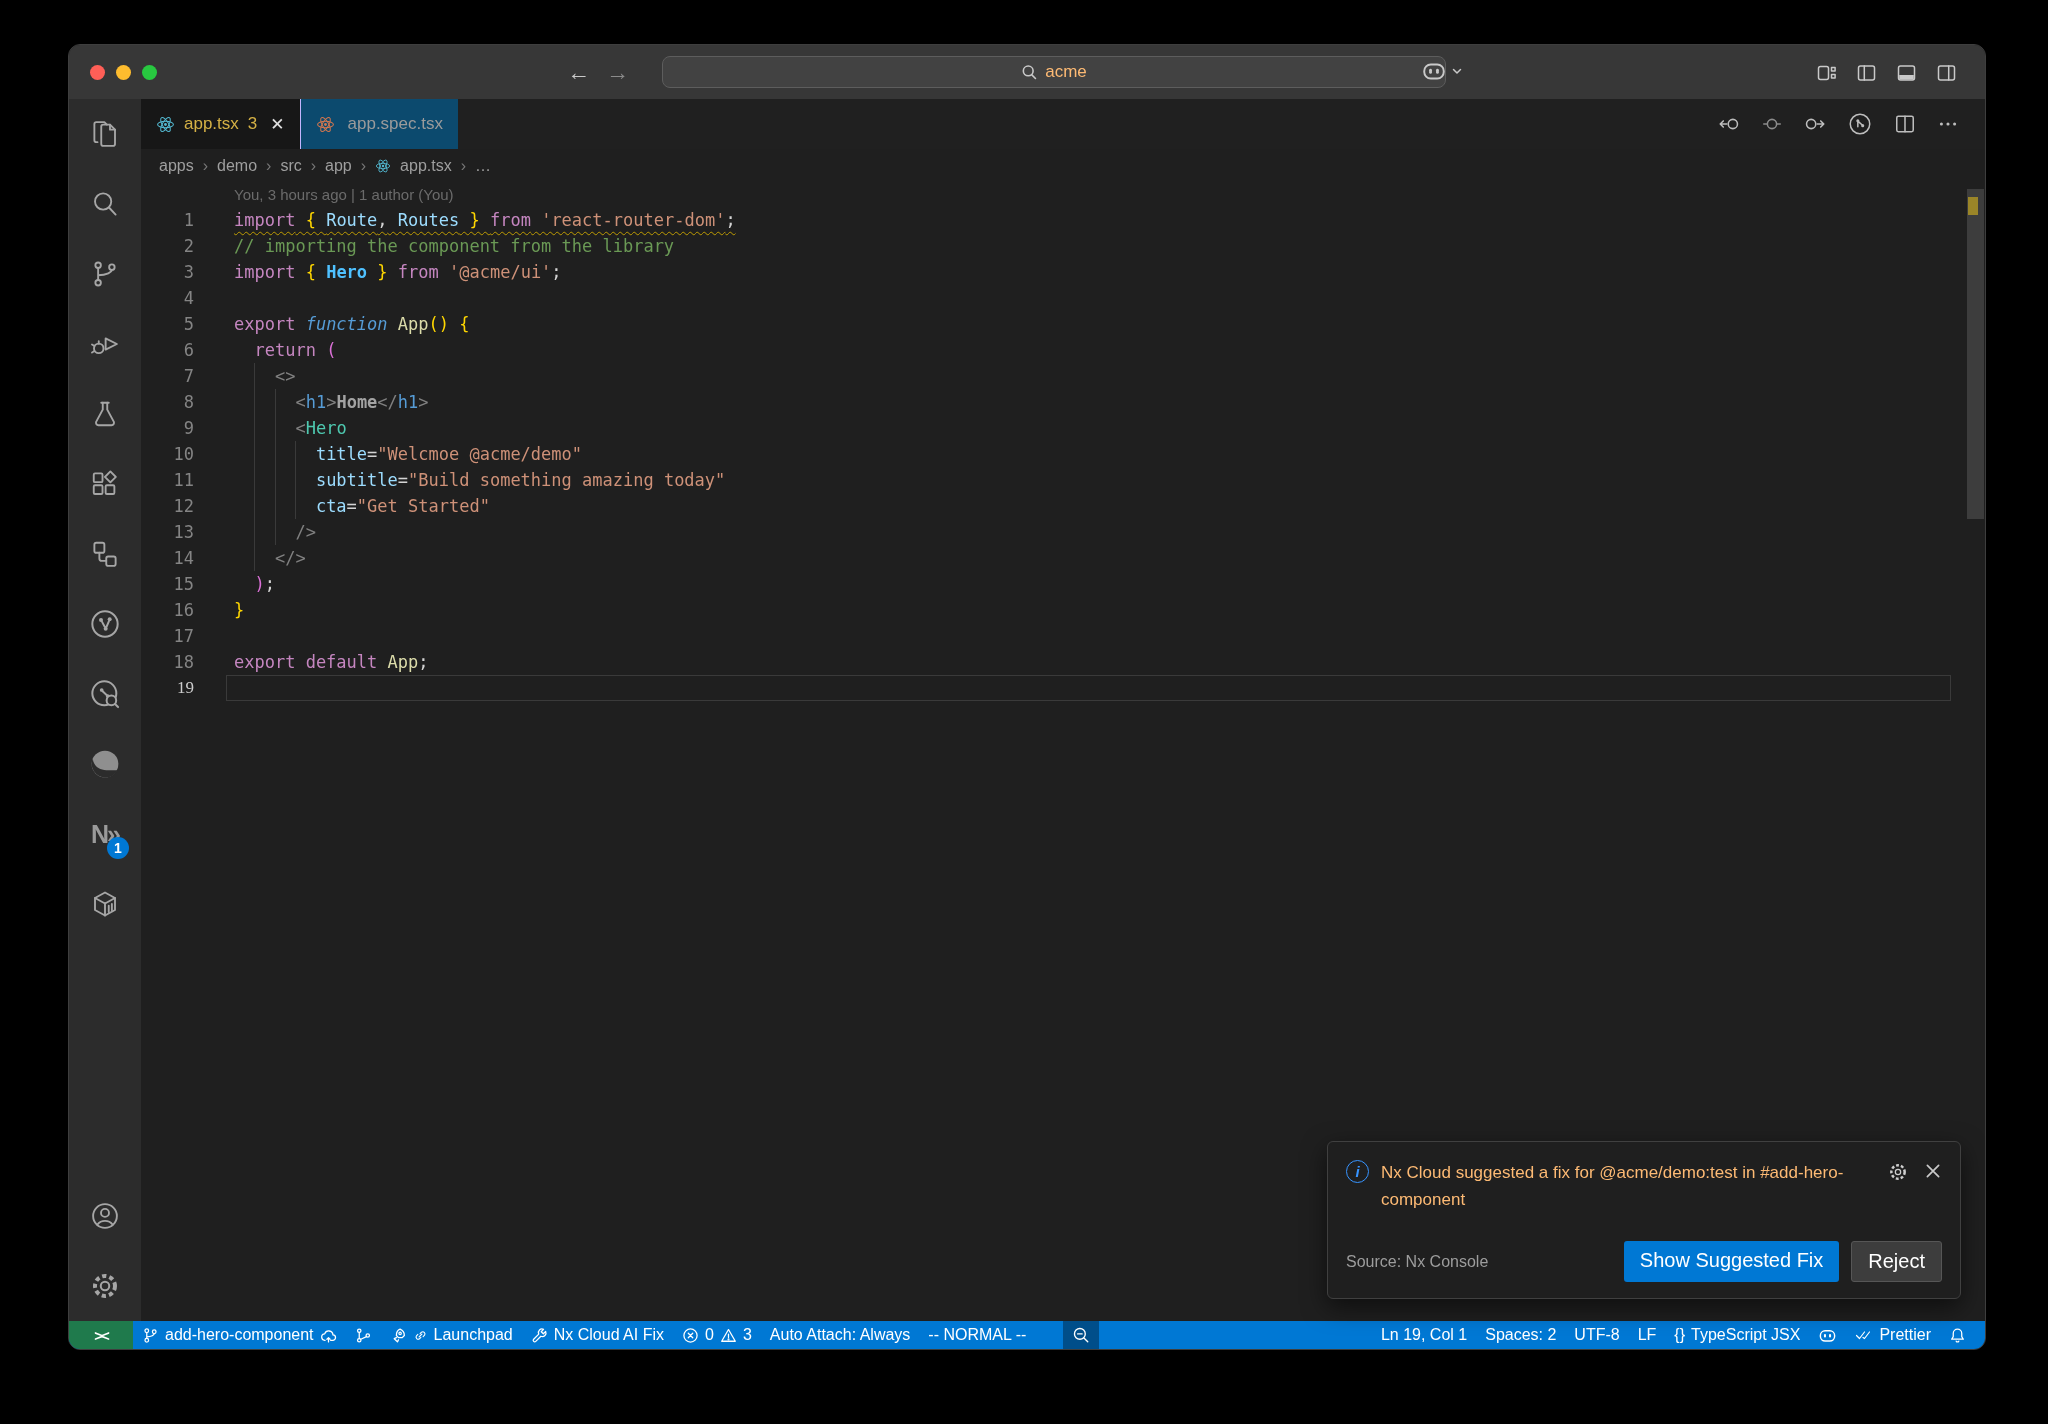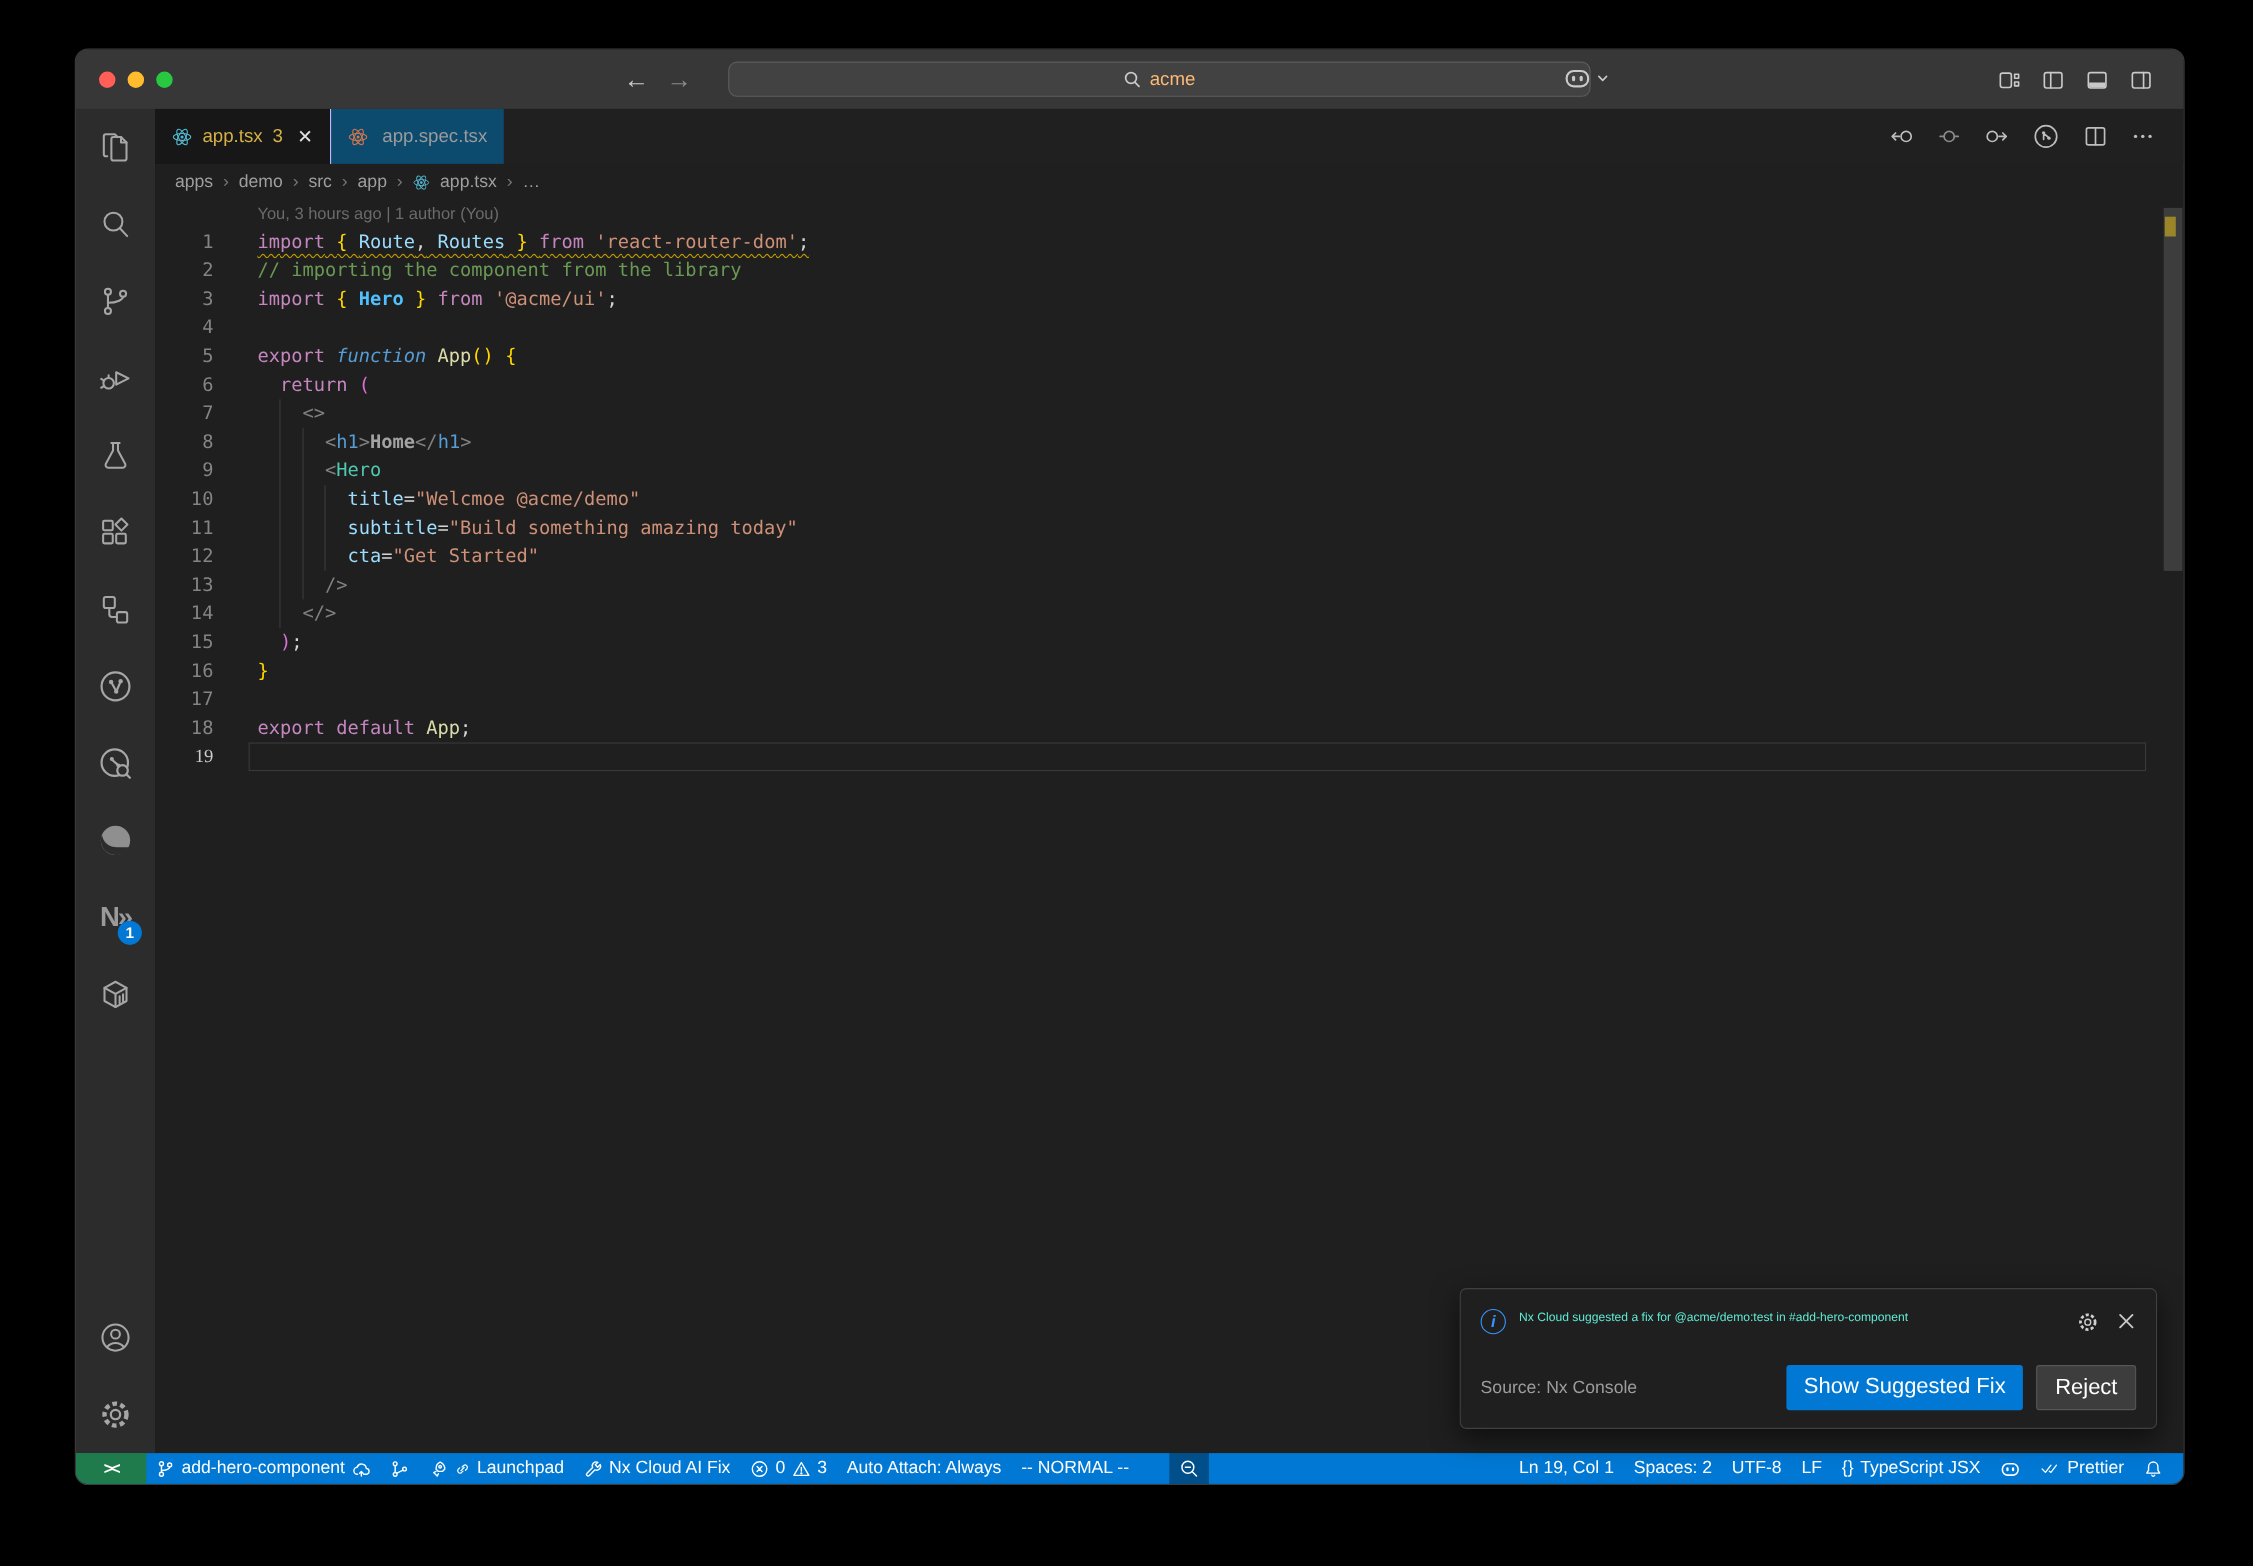--- a/index.html
+++ b/index.html
@@ -56,21 +56,21 @@
   .indent-guide { position:absolute; width:1px; background:#3a3a3a; }
   .current-line-box { position:absolute; left:85px; right:34px; height:26px; border:1px solid #3a3a3a; }
   .overview-marker { position:absolute; right:7px; top:14px; width:10px; height:18px; background:#a98a00; }
   .scroll-thumb { position:absolute; right:1px; top:6px; width:17px; height:330px; background:rgba(125,125,125,0.32); }
   
   .toast { position:absolute; right:24px; bottom:50px; width:634px; background:#1f1f1f; border:1px solid #404040;
            border-radius:6px; box-shadow:0 8px 24px rgba(0,0,0,.55); padding:18px 18px 16px 18px; z-index:6; }
   .toast-row1 { display:flex; gap:12px; }
   .info-icon { width:23px; height:23px; border-radius:50%; border:1.6px solid #3794ff; color:#3794ff;
                font-size:15px; font-style:italic; font-weight:bold; display:flex; align-items:center; justify-content:center; flex:0 0 auto; }
-  .toast-msg { flex:1; color:#5eead4; font-size:11px; line-height:1.55; }
+  .toast-msg { flex:1; color:#fdba74; font-size:17px; line-height:1.55; }
   .toast-icons { display:flex; gap:16px; color:#cfcfcf; align-items:flex-start; padding-top:2px; }
   .toast-row2 { display:flex; align-items:center; margin-top:28px; }
   .toast-src { color:#9d9d9d; font-size:16px; }
   .toast-btns { margin-left:auto; display:flex; gap:12px; }
   .btn { font-size:20px; padding:8px 16px; border-radius:3px; color:#fff; }
   .btn.primary { background:#0078d4; }
   .btn.secondary { background:#3d3d3d; border:1px solid #565656; }
   
   .statusbar { height:28px; background:#0078d4; color:#fff; font-size:16px; display:flex; align-items:center; flex:0 0 auto; }
   .remote { width:64px; height:100%; background:#1f7a4c; display:flex; align-items:center; justify-content:center;

